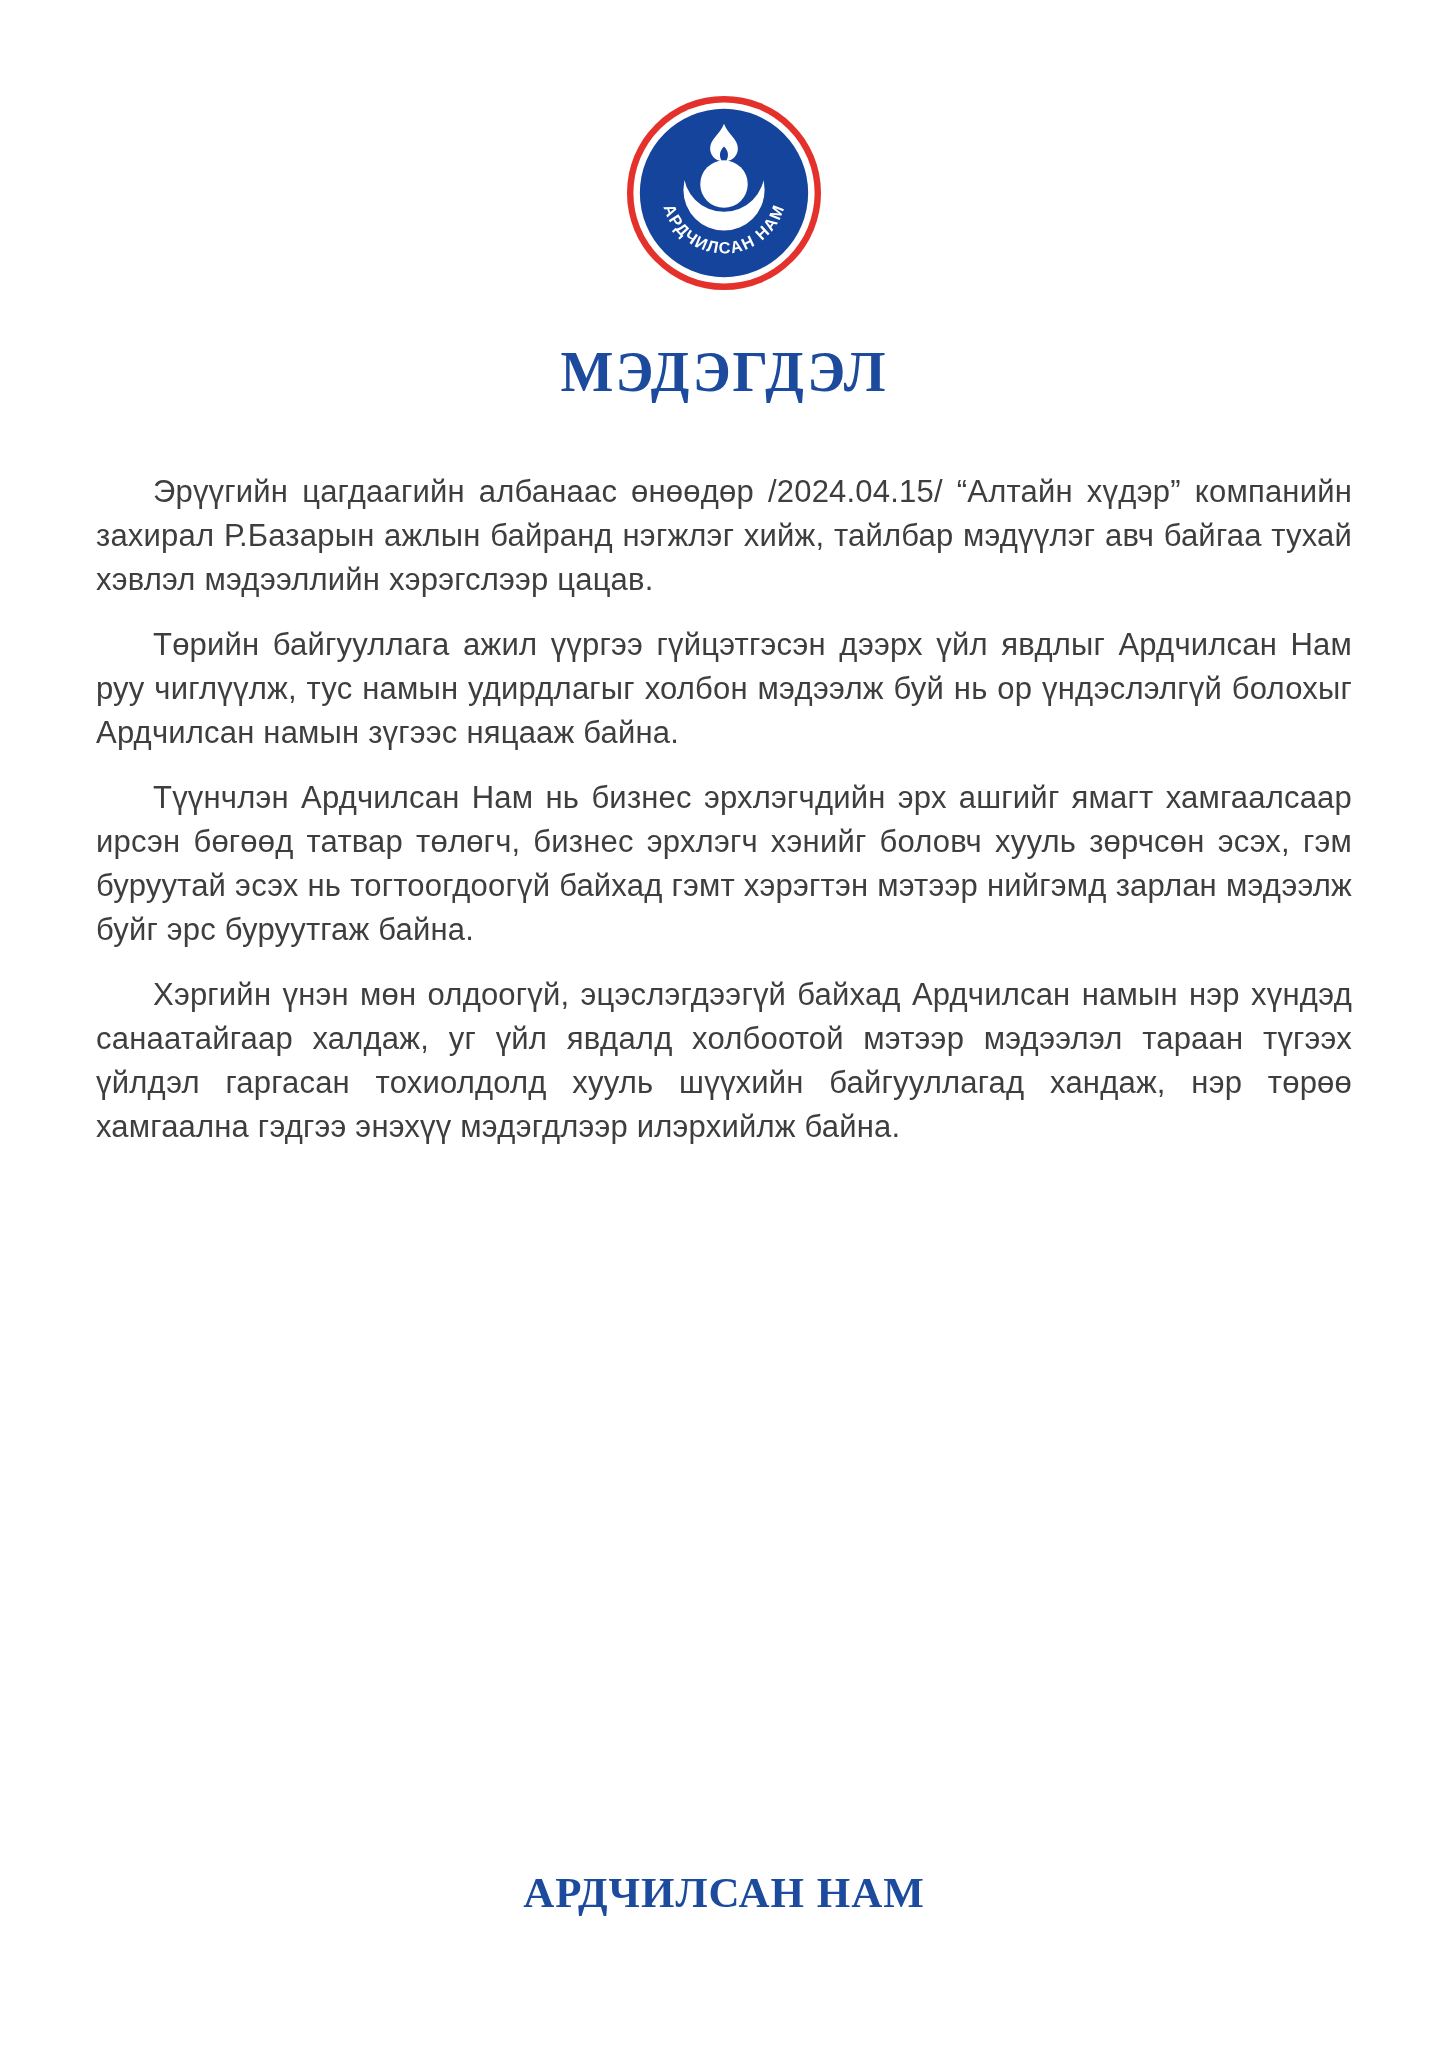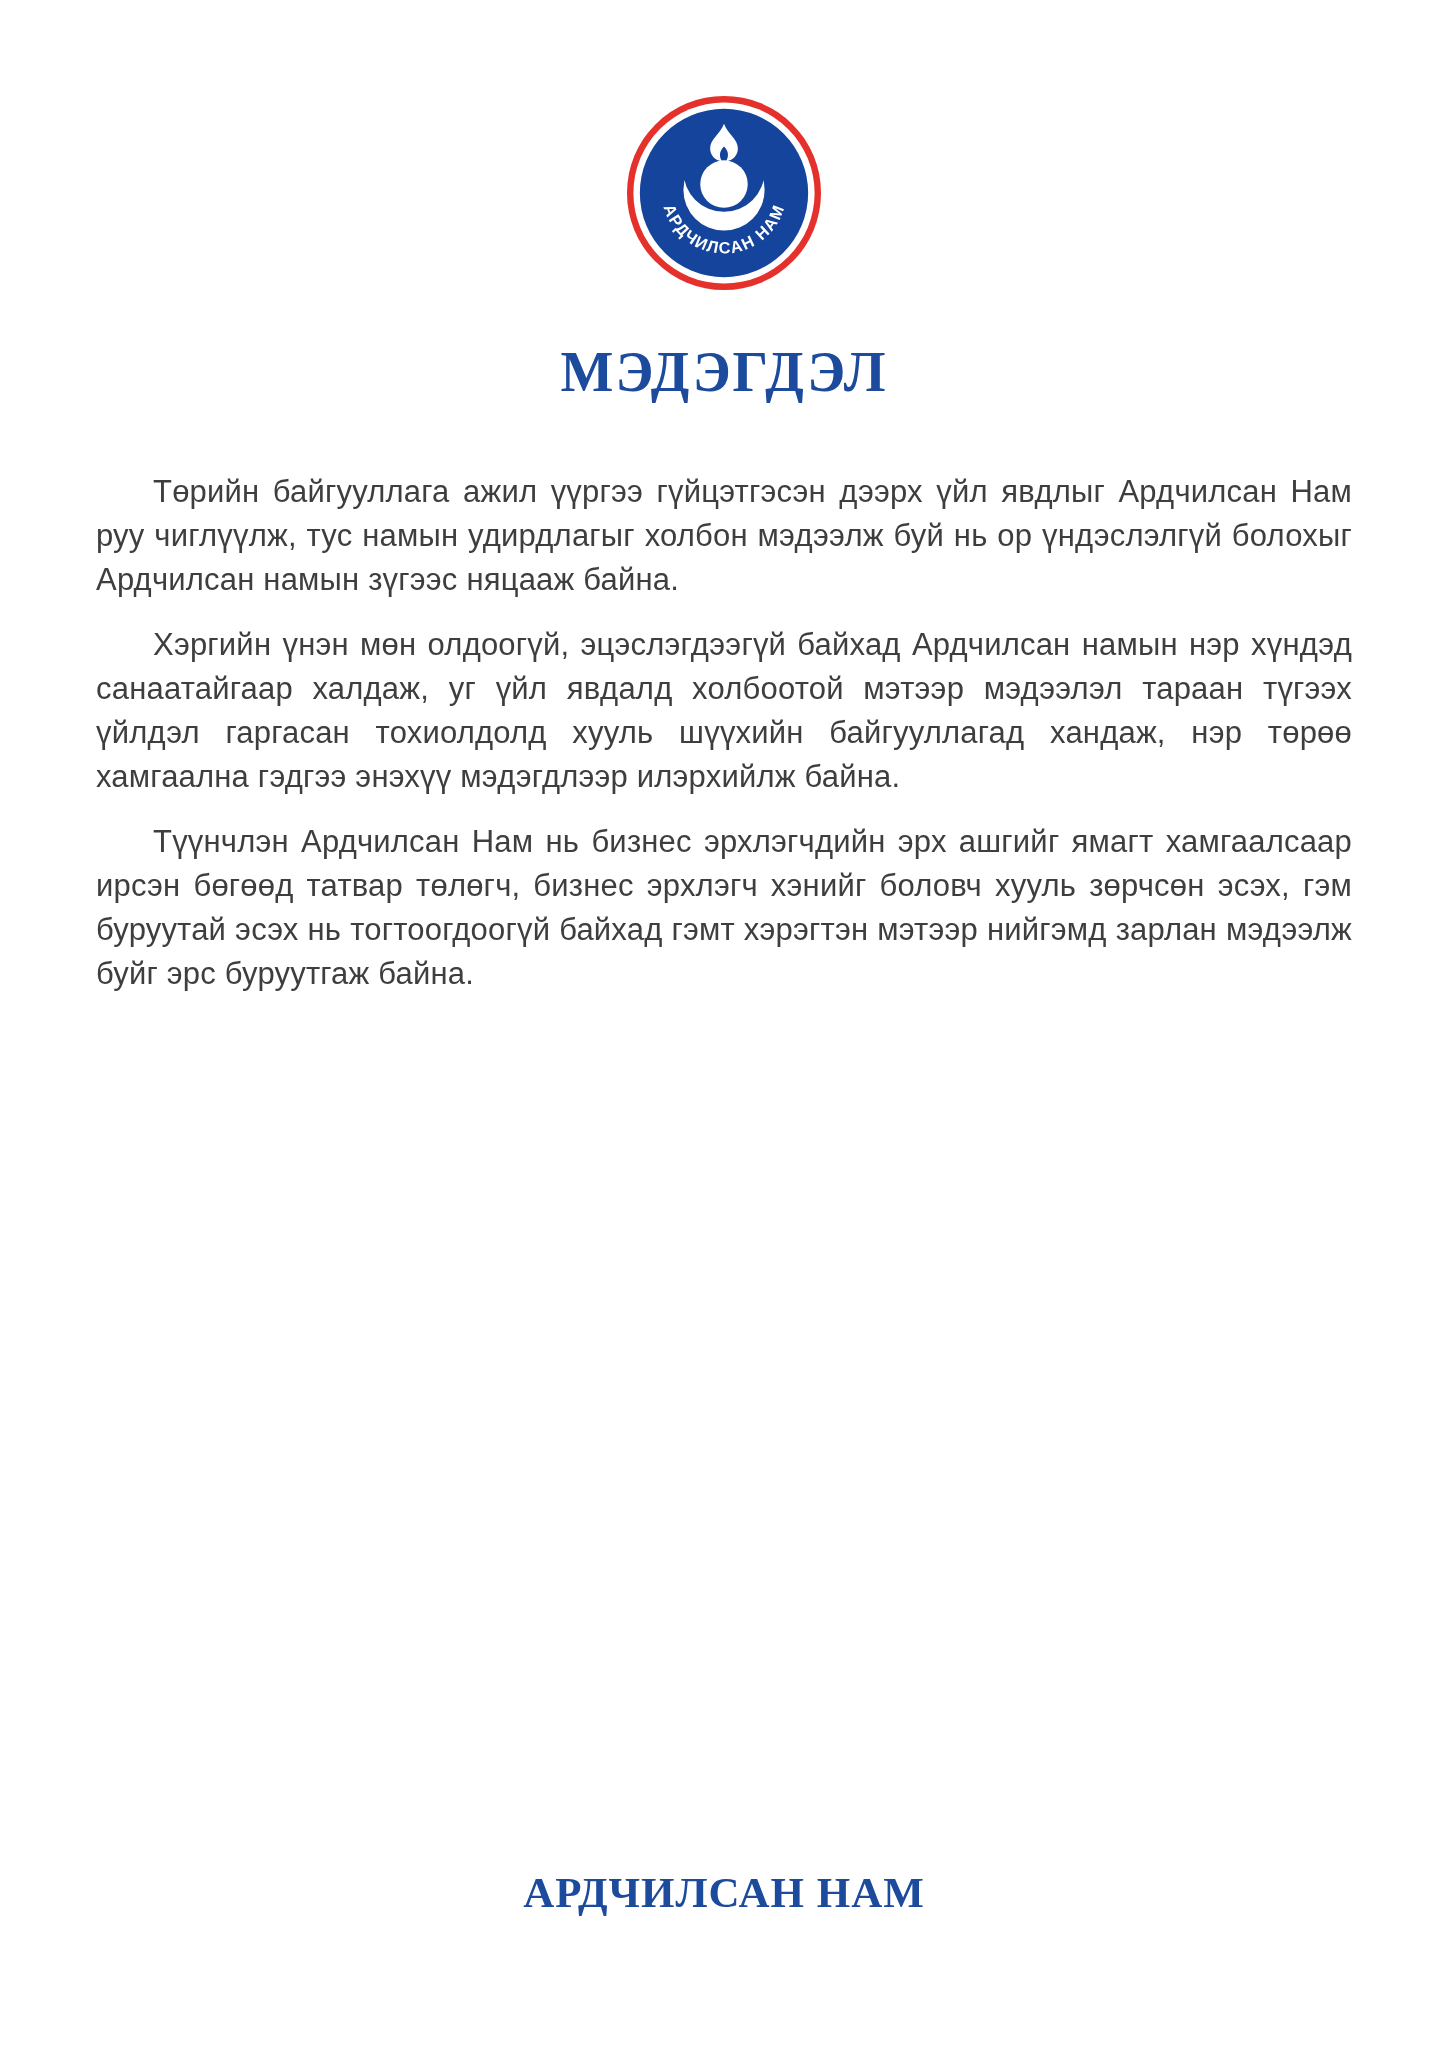--- a/index.html
+++ b/index.html
@@ -122,20 +122,21 @@
 
       <text font-size="16.5" font-weight="bold" fill="#ffffff" letter-spacing="1.5" font-family="Liberation Sans, sans-serif">
         <textPath href="#emblem-text-arc" startOffset="50%" text-anchor="middle">АРДЧИЛСАН НАМ</textPath>
       </text>
     </svg>
   </div>
 
   <h1 class="doc-title">МЭДЭГДЭЛ</h1>
 
   <div class="doc-body">
+    <p>Эрүүгийн цагдаагийн албанаас өнөөдөр /2024.04.15/ “Алтайн хүдэр” компанийн захирал Р.Базарын ажлын байранд нэгжлэг хийж, тайлбар мэдүүлэг авч байгаа тухай хэвлэл мэдээллийн хэрэгслээр цацав.</p>
     <p>Төрийн байгууллага ажил үүргээ гүйцэтгэсэн дээрх үйл явдлыг Ардчилсан Нам руу чиглүүлж, тус намын удирдлагыг холбон мэдээлж буй нь ор үндэслэлгүй болохыг Ардчилсан намын зүгээс няцааж байна.</p>
+    <p>Түүнчлэн Ардчилсан Нам нь бизнес эрхлэгчдийн эрх ашгийг ямагт хамгаалсаар ирсэн бөгөөд татвар төлөгч, бизнес эрхлэгч хэнийг боловч хууль зөрчсөн эсэх, гэм буруутай эсэх нь тогтоогдоогүй байхад гэмт хэрэгтэн мэтээр нийгэмд зарлан мэдээлж буйг эрс буруутгаж байна.</p>
     <p>Хэргийн үнэн мөн олдоогүй, эцэслэгдээгүй байхад Ардчилсан намын нэр хүндэд санаатайгаар халдаж, уг үйл явдалд холбоотой мэтээр мэдээлэл тараан түгээх үйлдэл гаргасан тохиолдолд хууль шүүхийн байгууллагад хандаж, нэр төрөө хамгаална гэдгээ энэхүү мэдэгдлээр илэрхийлж байна.</p>
-    <p>Түүнчлэн Ардчилсан Нам нь бизнес эрхлэгчдийн эрх ашгийг ямагт хамгаалсаар ирсэн бөгөөд татвар төлөгч, бизнес эрхлэгч хэнийг боловч хууль зөрчсөн эсэх, гэм буруутай эсэх нь тогтоогдоогүй байхад гэмт хэрэгтэн мэтээр нийгэмд зарлан мэдээлж буйг эрс буруутгаж байна.</p>
   </div>
 
   <div class="doc-footer">АРДЧИЛСАН НАМ</div>
 
 </div>
 
 </body></html>

